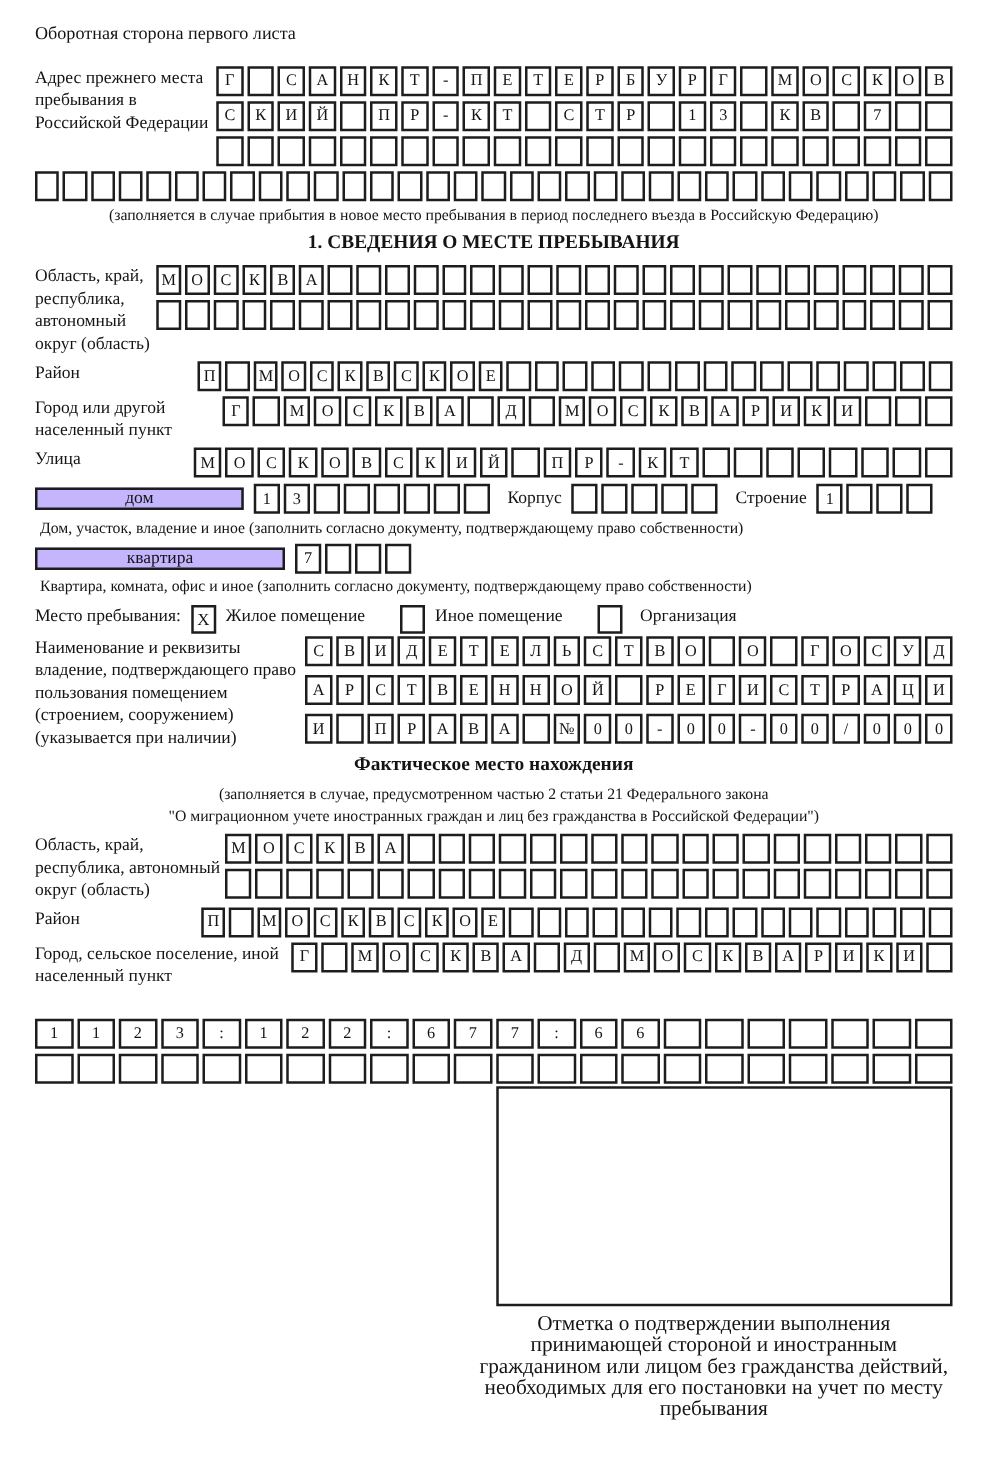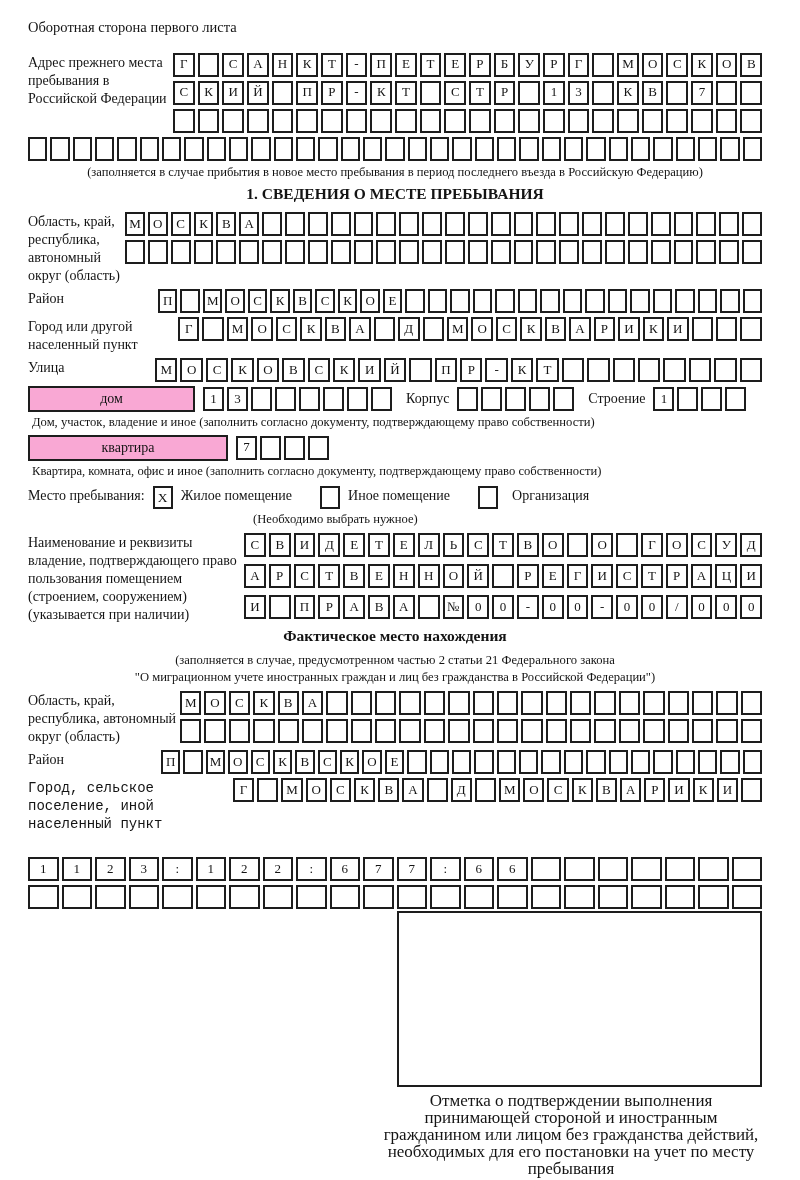--- a/index.html
+++ b/index.html
@@ -18,22 +18,22 @@
     flex:1 1 0;height:24px;box-sizing:border-box;border:2px solid #1d1d1d;
     display:flex;align-items:center;justify-content:center;
     font-size:13px;background:#fff;min-width:0;
   }
   .fxrow{flex:0 0 auto;}
   .fxrow .cell{flex:0 0 21px;width:21px;}
   .cap{font-size:12.6px;margin:1px 0 4px 4px;}
   .cap.center{text-align:center;margin-left:0;}
   .h2{text-align:center;font-weight:bold;font-size:15.5px;margin:4px 0 8px 0;}
   .namedbox{
-    box-sizing:border-box;height:26px;border:2px solid #1d1d1d;
-    display:flex;align-items:center;justify-content:center;font-size:14px;background:#f9a8d4;
+    box-sizing:border-box;height:18px;border:2px solid #1d1d1d;
+    display:flex;align-items:center;justify-content:center;font-size:14px;background:#c4b5fd;
   }
   .inlbl{font-size:14px;line-height:26px;white-space:nowrap;}
   .chk{
     flex:0 0 20px;width:20px;height:23px;box-sizing:border-box;border:2px solid #1d1d1d;
     display:flex;align-items:center;justify-content:center;font-size:13.5px;background:#fff;
   }
   .stamp-box{width:365px;height:176px;box-sizing:border-box;border:2px solid #1d1d1d;margin-left:auto;margin-top:2px;}
   .stamp-cap{width:382px;margin-left:auto;text-align:center;font-size:17px;line-height:17px;margin-top:5px;}
   .gap8{width:8px;flex:0 0 8px;}
   .gap14{width:14px;flex:0 0 14px;}
@@ -383,21 +383,20 @@
       <div class="gap14"></div>
     <div class="chk"></div>
     <div class="gap8"></div>
     <span class="inlbl">Иное помещение</span>
     <div class="gap14"></div>
       <div class="gap14"></div>
     <div class="chk"></div>
     <div class="gap14"></div>
     <span class="inlbl">Организация</span>
   </div>
-  <div class="cap" style="margin-left:225px;margin-bottom:6px;">(Необходимо выбрать нужное)</div>
 
   <div class="flexrow" style="margin-bottom:2px;">
     <div class="lbl" style="width:216px;">Наименование и реквизиты владение, подтверждающего право пользования помещением (строением, сооружением) (указывается при наличии)</div>
     <div class="gridcol" style="gap:5px;">
       <div class="cr" style="min-height:26px;">
           <span class="cell">С</span>
           <span class="cell">В</span>
           <span class="cell">И</span>
           <span class="cell">Д</span>
           <span class="cell">Е</span>
@@ -556,21 +555,21 @@
         <span class="cell"></span>
         <span class="cell"></span>
         <span class="cell"></span>
         <span class="cell"></span>
         <span class="cell"></span>
         <span class="cell"></span>
       </div>
   </div>
 
   <div class="flexrow">
-    <div class="lbl" style="width:205px;font-family:Liberation Mono, monospace;">Город, сельское поселение, иной населенный пункт</div>
+    <div class="lbl" style="width:205px;">Город, сельское поселение, иной населенный пункт</div>
     <div class="cr">
         <span class="cell">Г</span>
         <span class="cell"></span>
         <span class="cell">М</span>
         <span class="cell">О</span>
         <span class="cell">С</span>
         <span class="cell">К</span>
         <span class="cell">В</span>
         <span class="cell">А</span>
         <span class="cell"></span>

